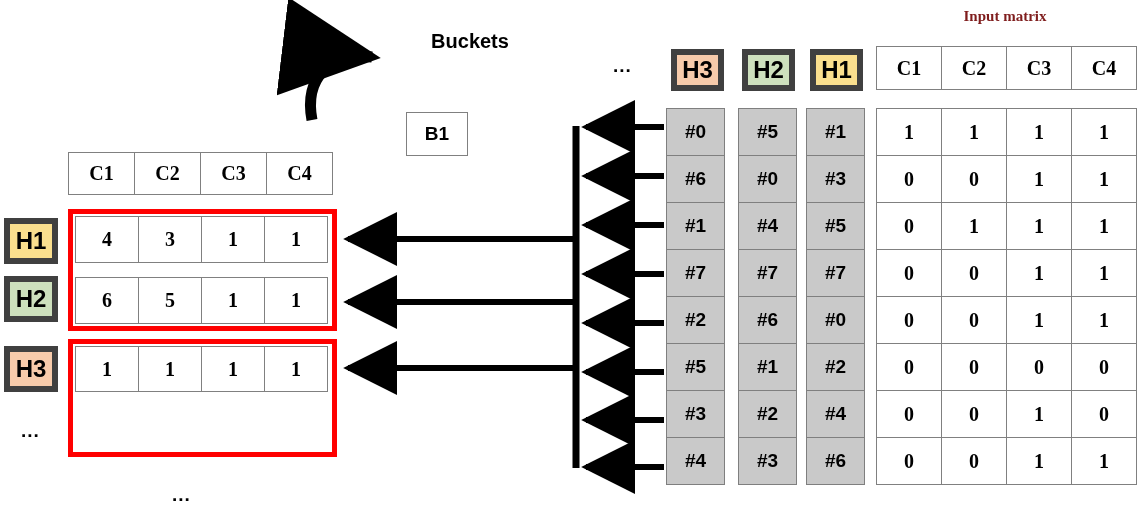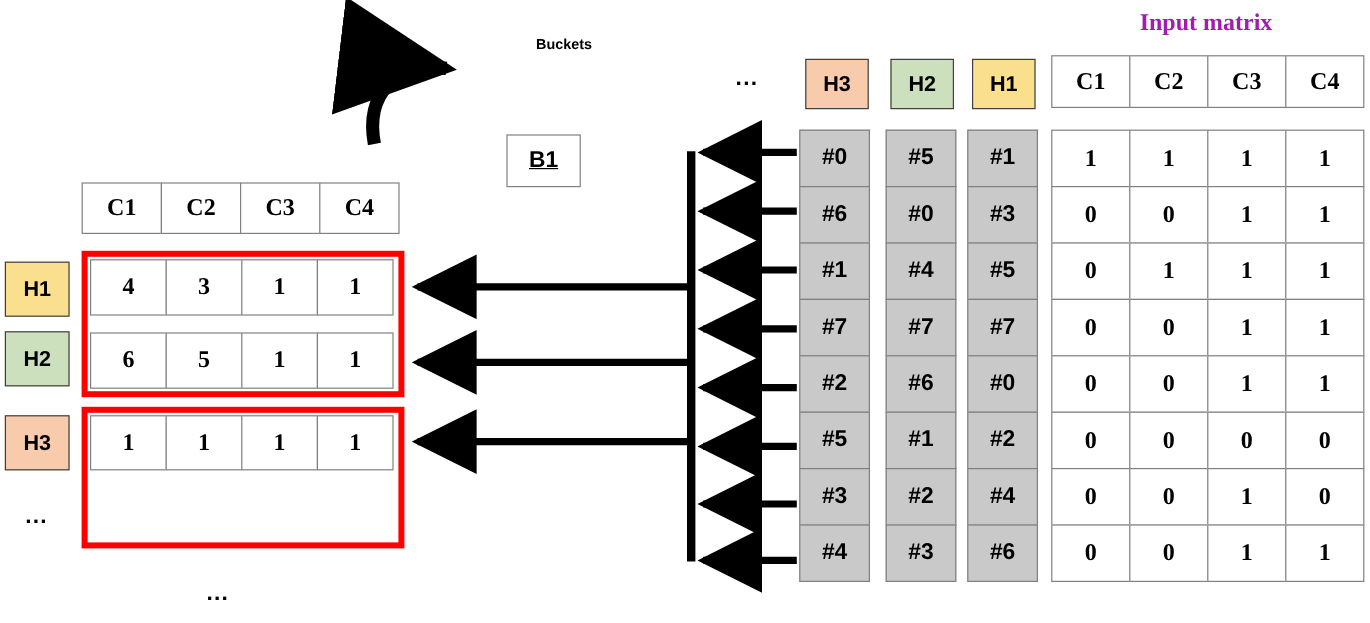--- a/index.html
+++ b/index.html
@@ -1,38 +1,38 @@
 <!DOCTYPE html>
 <html><head>
 <meta charset="utf-8">
 <style>
   html,body{margin:0;padding:0;background:#ffffff;}
   #canvas{position:relative;width:1142px;height:519px;background:#ffffff;overflow:hidden;
           font-family:"Liberation Sans",sans-serif;}
   .abs{position:absolute;}
 
   
-  .serif-title{font-family:"Liberation Serif",serif;font-weight:bold;font-size:20px;color:#a21caf;
+  .serif-title{font-family:"Liberation Serif",serif;font-weight:bold;font-size:15px;color:#7f1d1d;
                white-space:nowrap;text-align:center;}
-  .sans-title{font-family:"Liberation Sans",sans-serif;font-weight:bold;font-size:12px;color:#000;
+  .sans-title{font-family:"Liberation Sans",sans-serif;font-weight:bold;font-size:20px;color:#000;
               white-space:nowrap;text-align:center;}
 
   
   .cell{box-sizing:border-box;display:flex;align-items:center;justify-content:center;
         font-weight:bold;color:#000;}
 
   
   .scell{font-family:"Liberation Serif",serif;font-size:20px;border:1px solid #808080;background:#fff;}
 
   
   .hcell{font-family:"Liberation Sans",sans-serif;font-size:19px;border:1px solid #7f7f7f;
          background:#c9c9c9;}
 
   
-  .hlabel{font-family:"Liberation Sans",sans-serif;font-size:18px;border:1px solid #404040;}
+  .hlabel{font-family:"Liberation Sans",sans-serif;font-size:24px;border:6px solid #404040;}
 
   
   .bcell{font-family:"Liberation Sans",sans-serif;font-size:19px;border:1px solid #808080;background:#fff;}
 
   .ellipsis{font-family:"Liberation Sans",sans-serif;font-weight:bold;font-size:19px;color:#000;
             letter-spacing:1px;}
 
   .redbox{border:5px solid #ff0000;box-sizing:border-box;background:transparent;}
 
   svg.overlay{position:absolute;left:0;top:0;width:1142px;height:519px;pointer-events:none;}
@@ -112,21 +112,21 @@
     <div style="display:flex;">
       <div class="cell scell" style="width:64px;height:46px;margin-right:-1px;">1</div>
       <div class="cell scell" style="width:64px;height:46px;margin-right:-1px;">1</div>
       <div class="cell scell" style="width:64px;height:46px;margin-right:-1px;">1</div>
       <div class="cell scell" style="width:64px;height:46px;">1</div>
     </div>
   </div>
 
   <div class="abs ellipsis" style="left:172px;top:484px;">...</div>
 
-  <div class="abs" style="left:422px;top:112px;text-decoration:underline;">
+  <div class="abs" style="left:406px;top:112px;">
     <div style="display:flex;">
       <div class="cell bcell" style="width:62px;height:44px;margin-right:-1px;">B1</div>
     </div>
   </div>
 
   <div class="abs ellipsis" style="left:613px;top:55px;">...</div>
 
   <div class="abs cell hlabel" style="left:671px;top:49px;width:53px;height:42px;background:#f7cbab;">H3</div>
   <div class="abs cell hlabel" style="left:742px;top:49px;width:53px;height:42px;background:#cde0bd;">H2</div>
   <div class="abs cell hlabel" style="left:810px;top:49px;width:53px;height:42px;background:#fadf8e;">H1</div>

